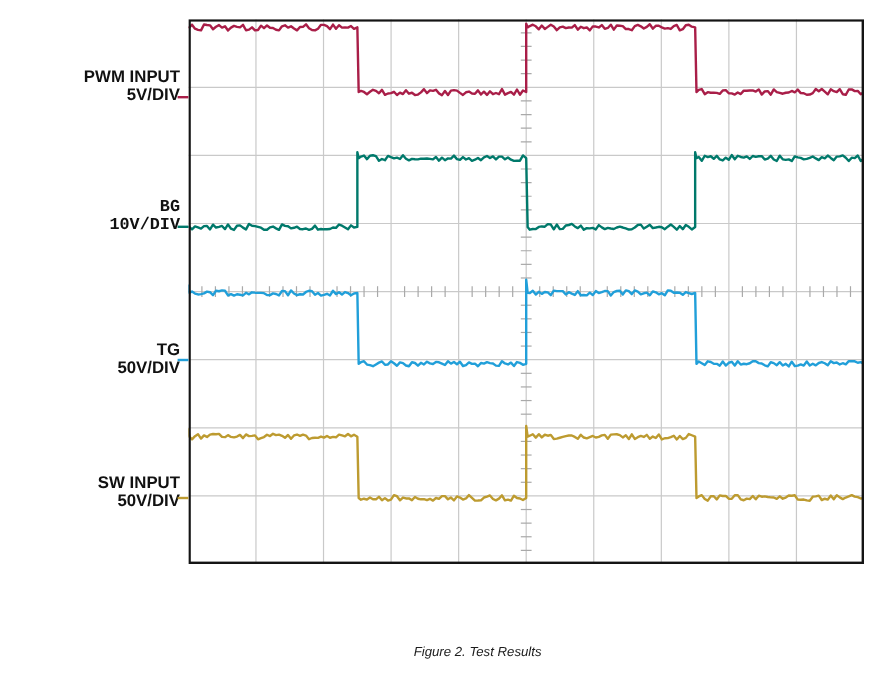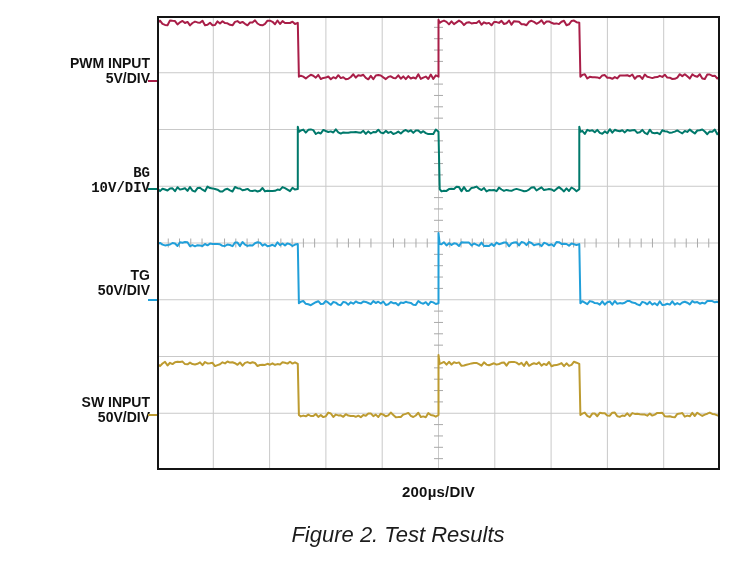--- a/index.html
+++ b/index.html
@@ -7,30 +7,30 @@
     position:relative;width:730px;height:570px;background:#ffffff;overflow:hidden;
     font-family:"Liberation Sans","DejaVu Sans",sans-serif;
   }
   .plot{position:absolute;left:157px;top:16px;width:563px;height:454px;}
   .plot svg{display:block;}
   .chlabel{
     position:absolute;right:580px;text-align:right;color:#111;
     font-size:14px;font-weight:bold;line-height:15px;white-space:nowrap;
   }
   .chlabel .l1,.chlabel .l2{display:block;}
-  .ch0{top:56px;} .ch1{top:166px;font-family:Liberation Mono, monospace;} .ch2{top:268px;} .ch3{top:395px;}
+  .ch0{top:56px;} .ch1{top:166px;font-family:Liberation Mono, monospace;} .ch2{top:284px;} .ch3{top:395px;}
   .leader{position:absolute;left:148px;width:9px;height:2px;}
   .ld0{top:80px;} .ld1{top:188px;} .ld2{top:299px;} .ld3{top:414px;}
   .xaxis-label{
     position:absolute;left:157px;top:483px;width:563px;text-align:center;
     font-size:15px;font-weight:bold;color:#111;letter-spacing:0.2px;
   }
   .caption{
-    position:absolute;left:398px;top:522px;transform:translateX(-50%);
-    font-size:22px;font-style:italic;color:#1c1c1c;white-space:nowrap;text-align:right;
+    position:absolute;left:398px;top:538px;transform:translateX(-50%);
+    font-size:11px;font-style:italic;color:#1c1c1c;white-space:nowrap;text-align:right;
   }
 </style>
 </head>
 <body>
 
 <div class="figure">
 
   <div class="plot">
     <svg id="scope" width="563" height="454" viewBox="0 0 563 454">
         <line x1="56.3" y1="0" x2="56.3" y2="454" stroke="#c9c9c9" stroke-width="1"></line>
@@ -144,17 +144,16 @@
   <div class="chlabel ch3">
     <span class="l1">SW INPUT</span>
     <span class="l2">50V/DIV</span>
   </div>
 
   <div class="leader ld0" style="background: rgb(169, 30, 72);"></div>
   <div class="leader ld1" style="background: rgb(0, 121, 107);"></div>
   <div class="leader ld2" style="background: rgb(33, 159, 217);"></div>
   <div class="leader ld3" style="background: rgb(189, 155, 48);"></div>
 
-  <div class="xaxis-label">200µs/DIV</div>
 
   <div class="caption">Figure 2. Test Results</div>
 
 </div>
 
 </body></html>

